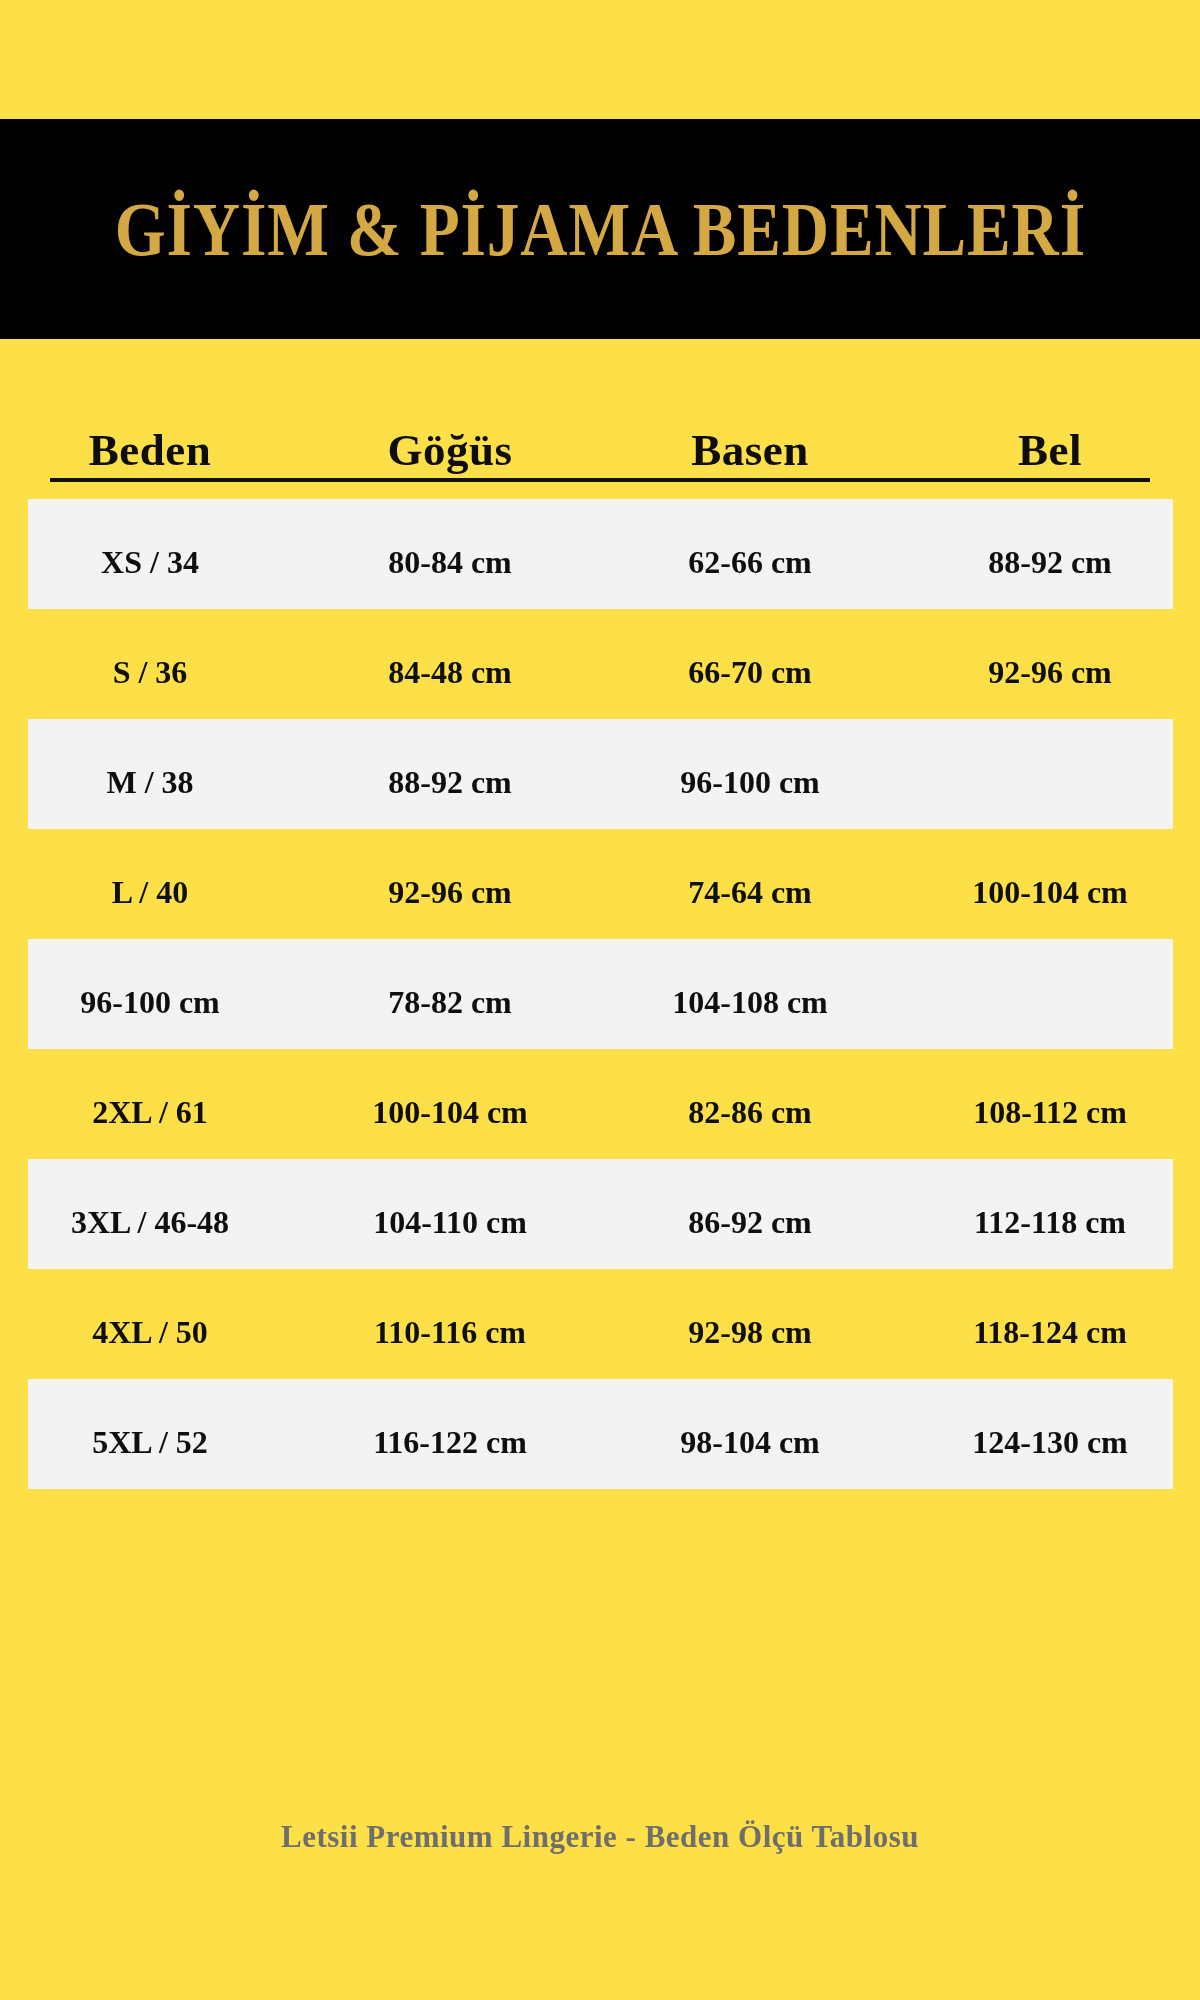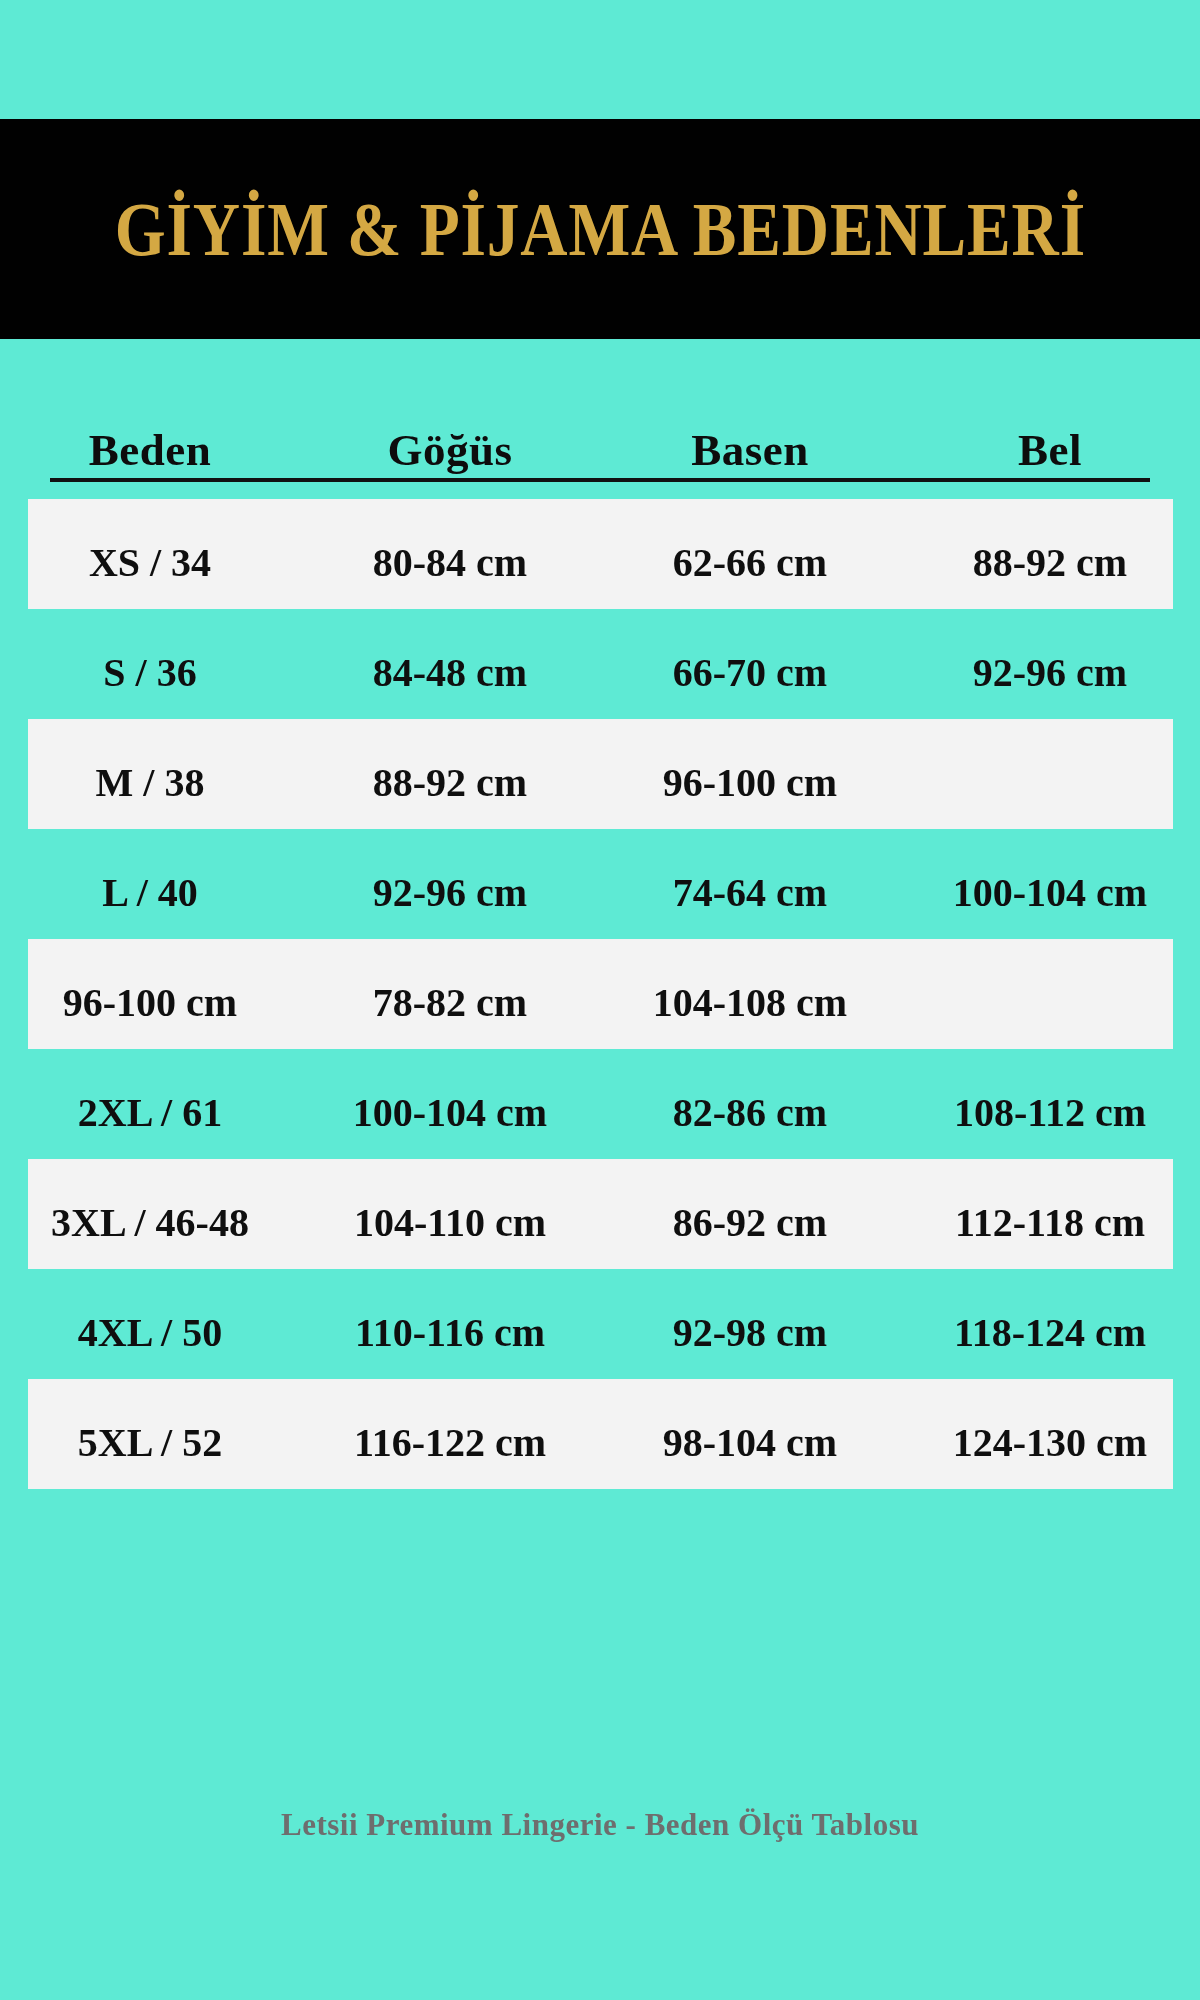--- a/index.html
+++ b/index.html
@@ -9,21 +9,21 @@
     width: 1200px;
     height: 2000px;
     background: #ffffff;
     font-family: "Liberation Serif", serif;
     overflow: hidden;
   }
   .page {
     position: relative;
     width: 1200px;
     height: 2000px;
-    background: #5eead4;
+    background: #fde047;
   }
 
   
   .banner {
     position: absolute;
     top: 119px;
     left: 0;
     width: 1200px;
     height: 220px;
     background: #010101;
@@ -95,35 +95,35 @@
   .trow .cells {
     position: absolute;
     inset: 0;
     display: grid;
     grid-template-columns: repeat(4, 300px);
     align-items: center;
     padding-top: 16px;
   }
   .trow .cell {
     text-align: center;
-    font-size: 40px;
+    font-size: 32px;
     font-weight: bold;
     color: #0f0f0f;
     white-space: nowrap;
   }
 
   
   .footer {
     position: absolute;
     top: 1795px;
     left: 0;
     width: 1200px;
     height: 60px;
     display: flex;
-    align-items: center;
+    align-items: flex-end;
     justify-content: center;
   }
   .footer-caption {
     font-size: 31px;
     font-weight: bold;
     color: #6E6E6E;
     letter-spacing: 0.5px;
     white-space: nowrap;
   }
 </style>

